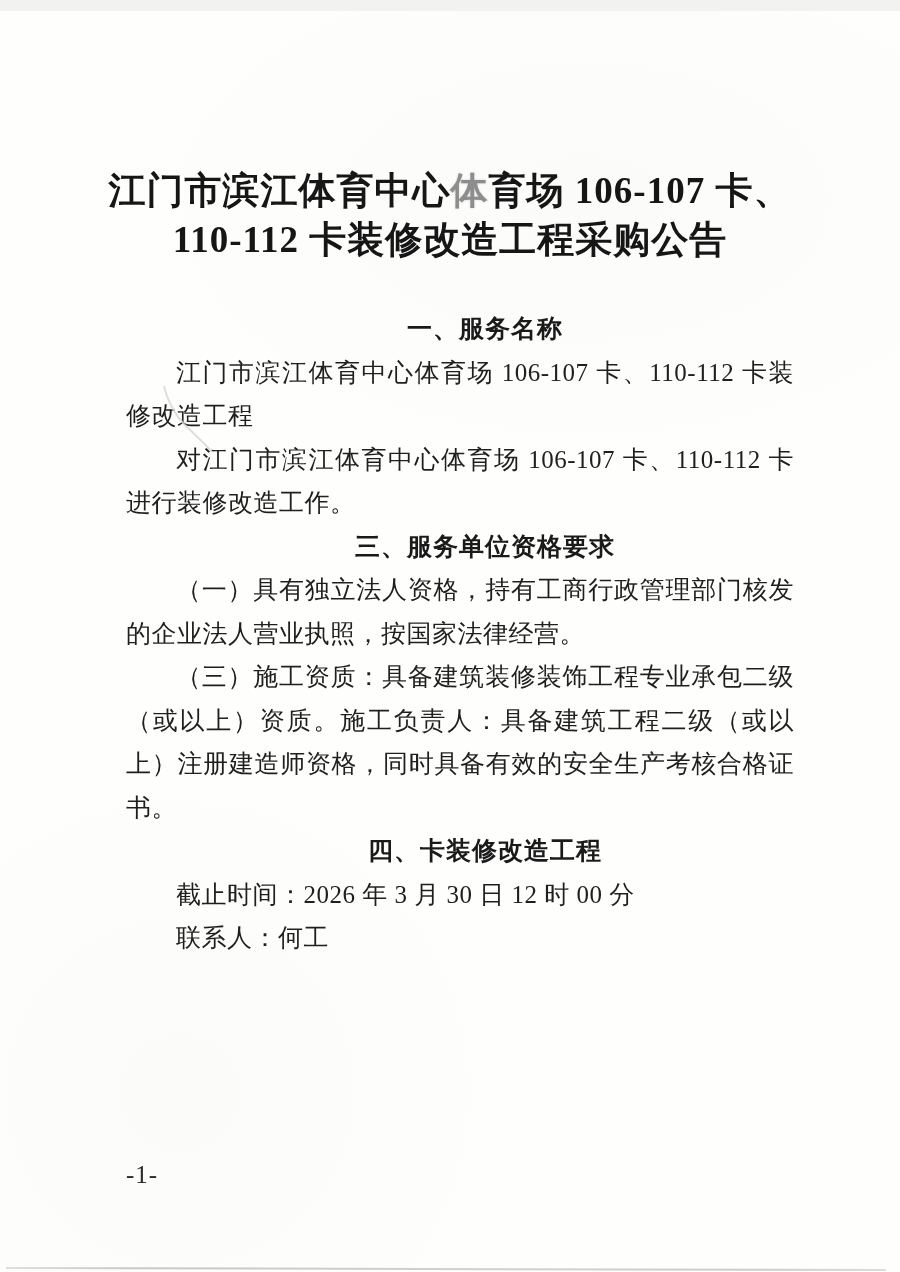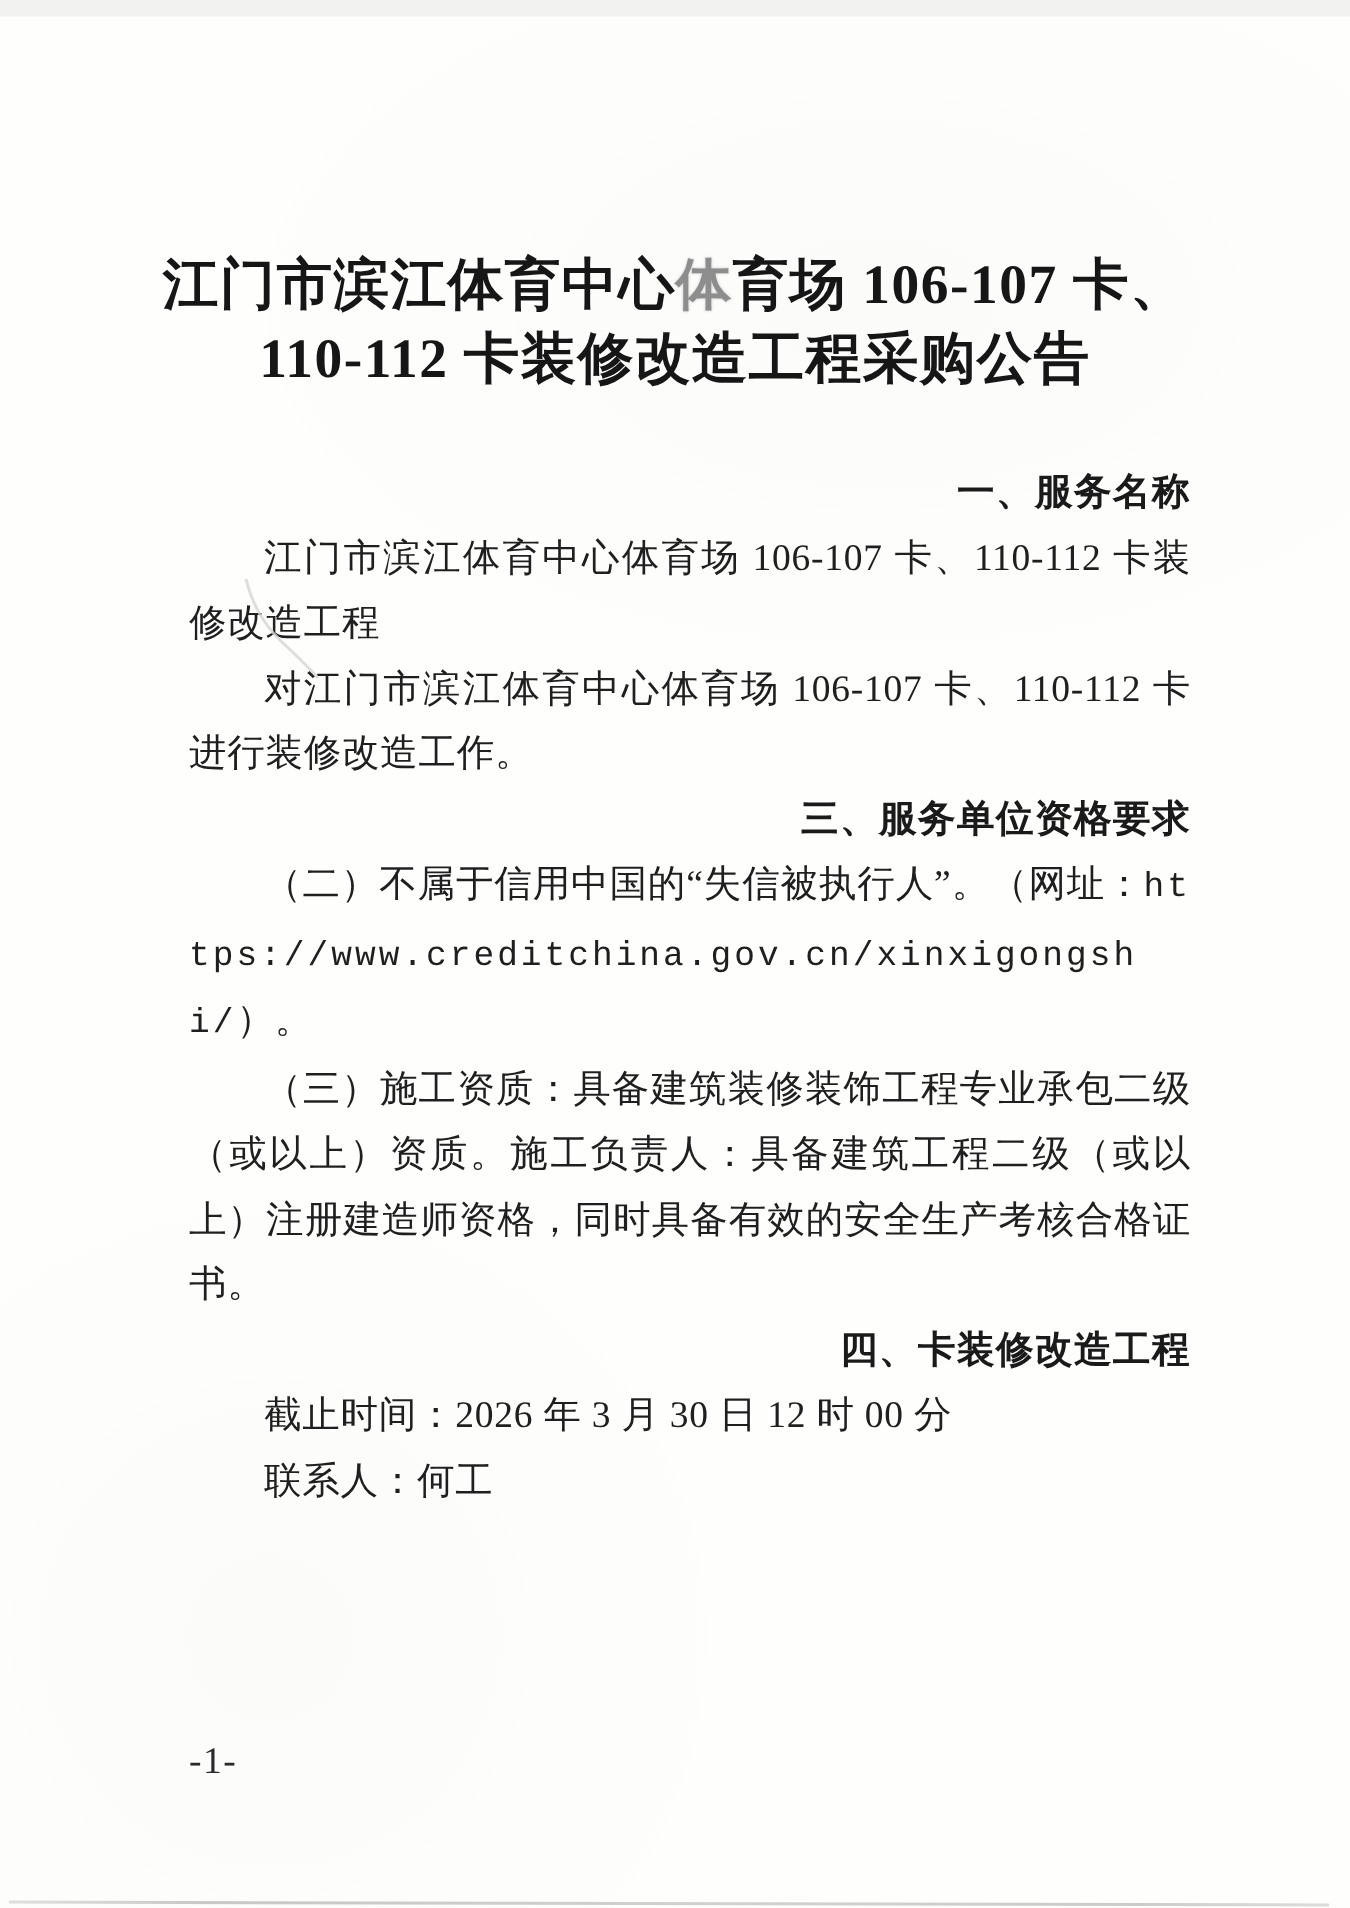--- a/index.html
+++ b/index.html
@@ -56,21 +56,21 @@
     padding: 0;
     text-indent: 2em;
     font-size: 25px;
     line-height: 43.5px;
   }
   .content h2 {
     font-family: "Liberation Sans", "DejaVu Sans", sans-serif;
     font-weight: 700;
     color: #1a1a1a;
     letter-spacing: 1px;
-    text-align: right;
+    text-align: center;
   }
   .url {
     font-family: "Liberation Mono", "DejaVu Sans Mono", monospace;
     font-size: 23px;
     letter-spacing: 2px;
     word-break: break-all;
   }
 
   
   .page-number {
@@ -114,21 +114,21 @@
   </div>
 
   <div class="content">
 
     <h2>一、服务名称</h2>
     <p>江门市滨江体育中心体育场 106-107 卡、110-112 卡装修改造工程</p>
 
     <p>对江门市滨江体育中心体育场 106-107 卡、110-112 卡进行装修改造工作。</p>
 
     <h2>三、服务单位资格要求</h2>
-    <p><span>（二）不属于信用中国的“失信被执行人”。（网址：</span><span class="url">https://www.creditchina.gov.cn/xinxigongshi/</span><span>）。</span></p>
+    <p>（一）具有独立法人资格，持有工商行政管理部门核发的企业法人营业执照，按国家法律经营。</p>
     <p>（三）施工资质：具备建筑装修装饰工程专业承包二级（或以上）资质。施工负责人：具备建筑工程二级（或以上）注册建造师资格，同时具备有效的安全生产考核合格证书。</p>
 
     <h2>四、卡装修改造工程</h2>
     <p>截止时间：2026 年 3 月 30 日 12 时 00 分</p>
     <p>联系人：何工</p>
 
   </div>
 
   <div class="page-number">-1-</div>
 

